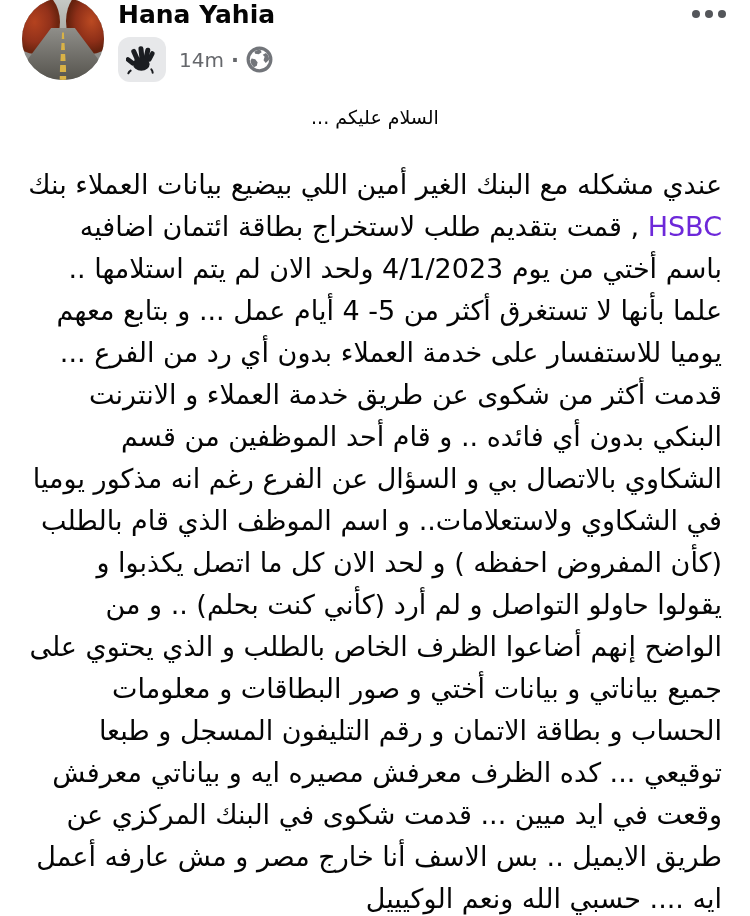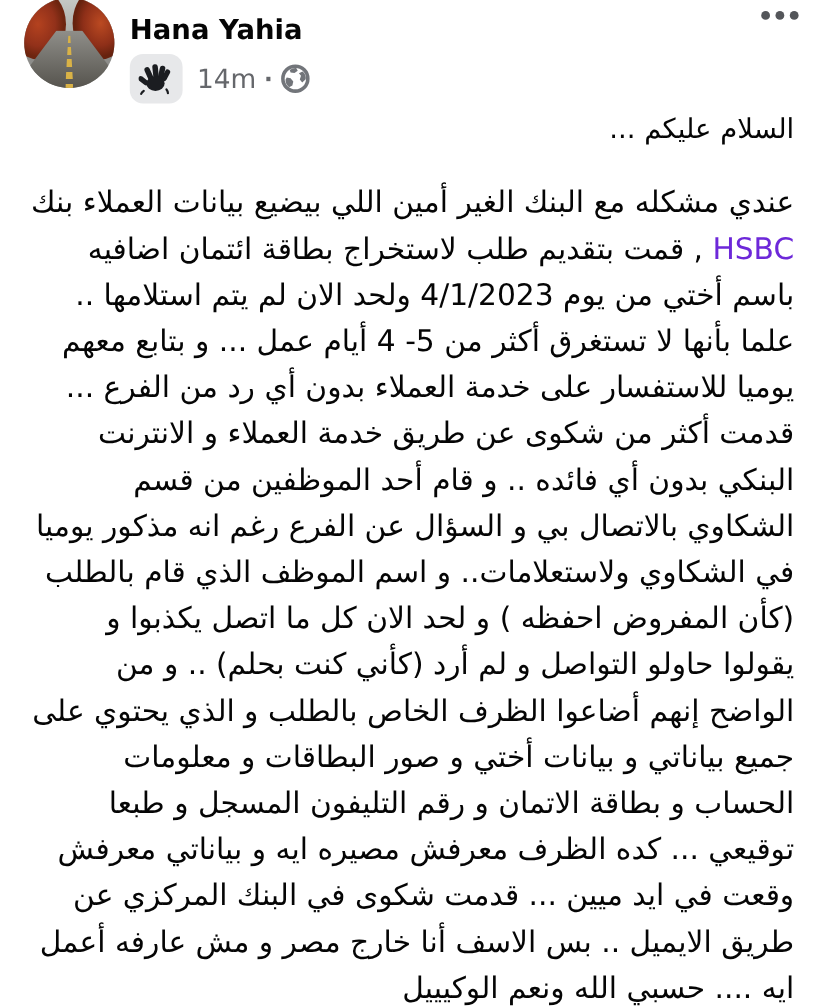--- a/index.html
+++ b/index.html
@@ -30,36 +30,36 @@
               border-radius: 50%;
               background: radial-gradient(closest-side, #bb4a22, #8e2f18 62%, #66220e 92%); }
   .av-road  { position: absolute; left: 0; bottom: 0; width: 100%; height: 64%;
               background: linear-gradient(#8f8e89, #56544e);
               clip-path: polygon(36% 0, 64% 0, 112% 100%, -12% 100%); }
   .av-line  { position: absolute; left: 50%; bottom: 0; width: 9%; height: 58%;
               transform: translateX(-50%);
               background: repeating-linear-gradient(#d9b246 0 7px, rgba(0,0,0,0) 7px 11px);
               clip-path: polygon(38% 0, 62% 0, 100% 100%, 0 100%); }
 
-  .hdr-text { position: absolute; left: 118px; top: 12px; }
+  .hdr-text { position: absolute; left: 118px; top: 0; text-align: center; }
   .author   { font-size: 25px; font-weight: bold; color: #050505; line-height: 30px; cursor: pointer; }
   .meta-row { margin-top: 7px; display: flex; align-items: center; }
   .badge    { width: 48px; height: 45px; border-radius: 12px; background: #e7e8ea;
               display: flex; align-items: center; justify-content: center; }
-  .time     { margin-left: 13px; font-size: 24px; color: #65676b; cursor: pointer; }
+  .time     { margin-left: 13px; font-size: 20px; color: #65676b; cursor: pointer; }
   .sep      { margin: 0 7px; font-size: 21px; color: #65676b; font-weight: bold; }
   .globe    { display: block; }
 
   .more { position: absolute; right: 22px; top: 2px; display: flex; gap: 5px;
           padding: 8px 2px; cursor: pointer; }
   .more .d { width: 8px; height: 8px; border-radius: 50%; background: #54565a; }
 
   
   .body { padding: 0 28px; direction: rtl; text-align: right; }
-  .greeting { margin: 4px 0 0 0; font-size: 25px; line-height: 42px; color: #050505; }
+  .greeting { margin: 4px 0 0 0; font-size: 19px; line-height: 42px; color: #050505; text-align: center; }
   .content  { margin: 26px 0 0 0; font-size: 27px; line-height: 42px; color: #050505; }
   .lnk { color: #6d28d9; text-decoration: none; cursor: pointer; }
 </style>
 </head>
 <body>
 
 <div class="page">
 
   <div class="hdr">
 

